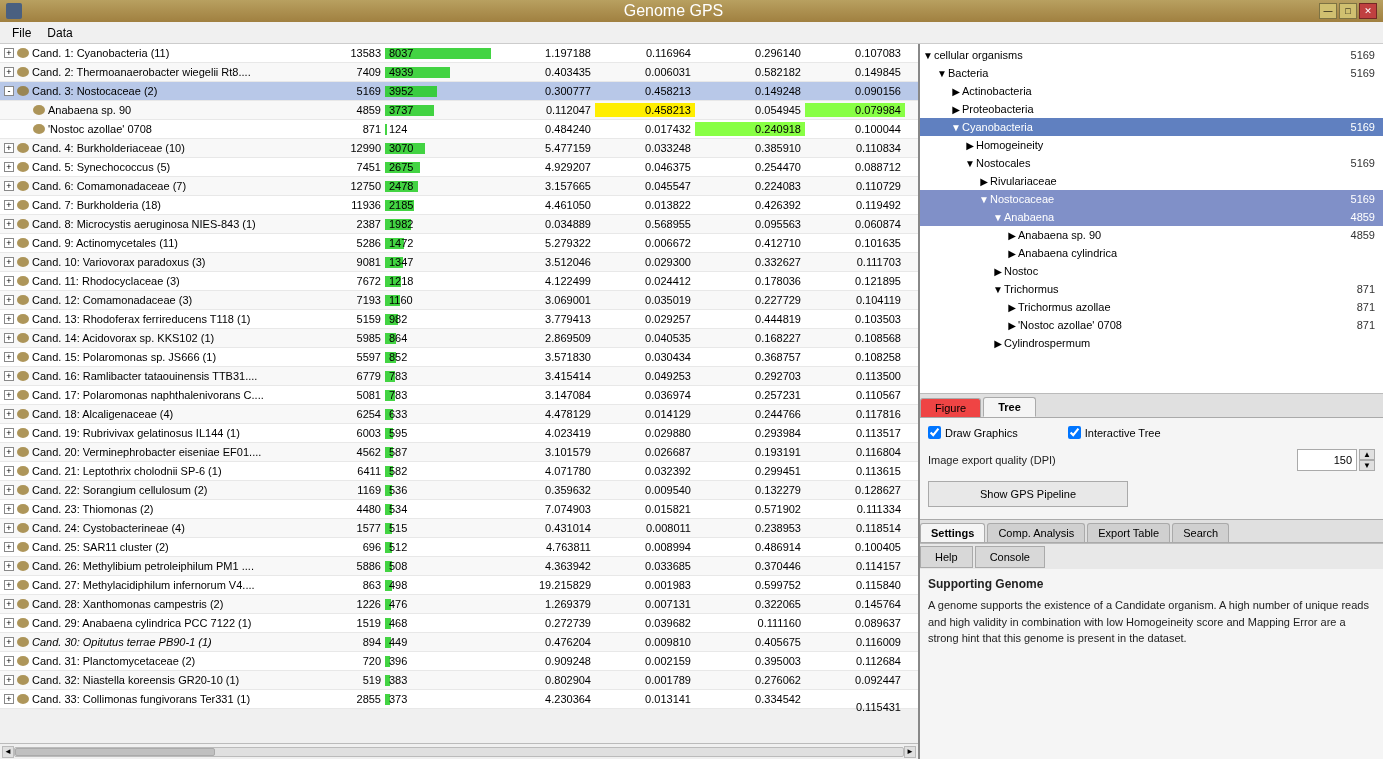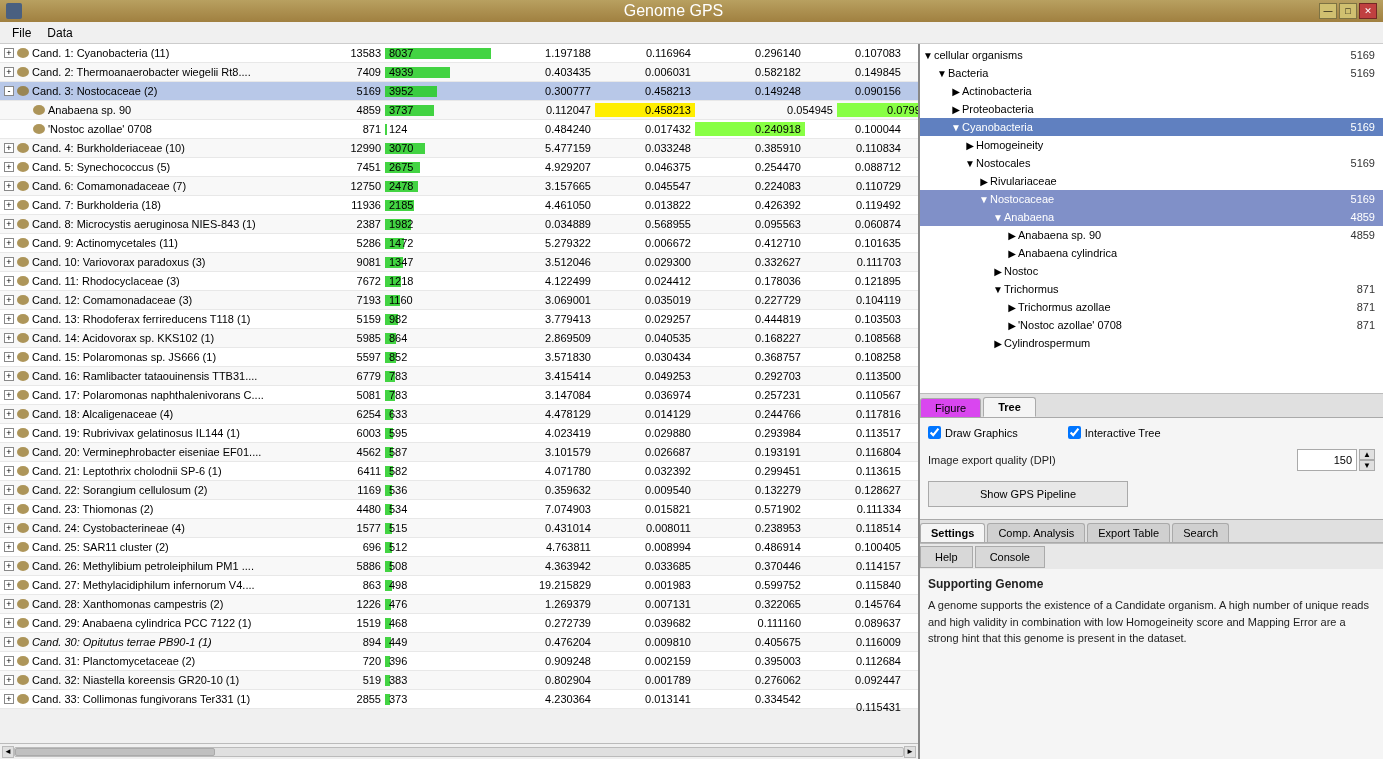--- a/index.html
+++ b/index.html
@@ -49,21 +49,21 @@
     .tree-node { display: flex; align-items: center; height: 18px; padding: 0 2px; cursor: pointer; white-space: nowrap; }
     .tree-node.selected { background: #6080c0; color: #fff; }
     .tree-node.selected2 { background: #8090c8; color: #fff; }
     .tree-expand { width: 12px; height: 12px; display: inline-flex; align-items: center; justify-content: center; font-size: 10px; flex-shrink: 0; }
     .tree-label { font-size: 11px; }
     .tree-count { margin-left: auto; padding-right: 6px; font-size: 11px; color: #333; }
     .tree-node.selected .tree-count, .tree-node.selected2 .tree-count, .tree-node.selected3 .tree-count { color: #fff; }
 
     
     #tabs-bar { display: flex; background: #e0e0e0; border-bottom: 1px solid #aaa; height: 24px; align-items: flex-end; }
-    .tab { padding: 3px 14px; border: 1px solid #aaa; border-bottom: none; background: #d946ef; cursor: pointer; font-size: 11px; margin-right: 2px; border-radius: 3px 3px 0 0; }
+    .tab { padding: 3px 14px; border: 1px solid #aaa; border-bottom: none; background: #ef4444; cursor: pointer; font-size: 11px; margin-right: 2px; border-radius: 3px 3px 0 0; }
     .tab.active { background: #f5f5f5; border-bottom: 1px solid #f5f5f5; font-weight: bold; }
 
     
     #settings-area { padding: 8px; background: #f5f5f5; }
     .settings-row { display: flex; align-items: center; gap: 10px; margin-bottom: 8px; }
     .checkbox-label { display: flex; align-items: center; gap: 4px; font-size: 11px; cursor: pointer; }
     input[type=checkbox] { width: 13px; height: 13px; }
     .settings-label { font-size: 11px; color: #222; }
     .dpi-input { width: 60px; height: 22px; border: 1px solid #aaa; padding: 0 4px; font-size: 11px; text-align: right; background: #fff; }
     .dpi-spinner { display: flex; flex-direction: column; margin-left: 2px; }
@@ -189,21 +189,21 @@
       </span>
         <span style="overflow:hidden;text-overflow:ellipsis;white-space:nowrap;">Anabaena sp. 90</span>
       </div>
       <div class="cell cell-reads" style="flex:0 0 80px;text-align:right;">4859</div>
       <div class="cell cell-unique" style="flex:0 0 110px;position:relative;padding:0;">
         <div style="position:absolute;left:0;top:1px;height:17px;width:49px;background:#22cc22;opacity:0.85;z-index:0;"></div>
         <span style="position:relative;z-index:1;padding-left:4px;">3737</span>
       </div>
       <div class="cell cell-coverage" style="flex:0 0 100px;text-align:right;">0.112047</div>
       <div class="cell cell-validity" style="flex:0 0 100px;text-align:right;background:#ffee00;">0.458213</div>
-      <div class="cell cell-homogeneity" style="flex:0 0 110px;text-align:right;margin-left:32px;">0.054945</div>
+      <div class="cell cell-homogeneity" style="flex:0 0 110px;text-align:right;">0.054945</div>
       <div class="cell cell-mapping" style="flex:0 0 100px;text-align:right;background:#88ff44;">0.079984</div>
     </div>
         <div class="row" style="background: rgb(255, 255, 255);">
       <div class="cell cell-name" style="flex:0 0 305px;">
         <div style="width:10px;margin-left:16px;"></div>
         <span style="display:inline-block;width:14px;height:12px;flex-shrink:0;">
         <svg width="14" height="12" viewBox="0 0 14 12">
                 <ellipse cx="7" cy="6" rx="6" ry="5" fill="#8B6914" opacity="0.7"></ellipse>
               </svg>
       </span>

